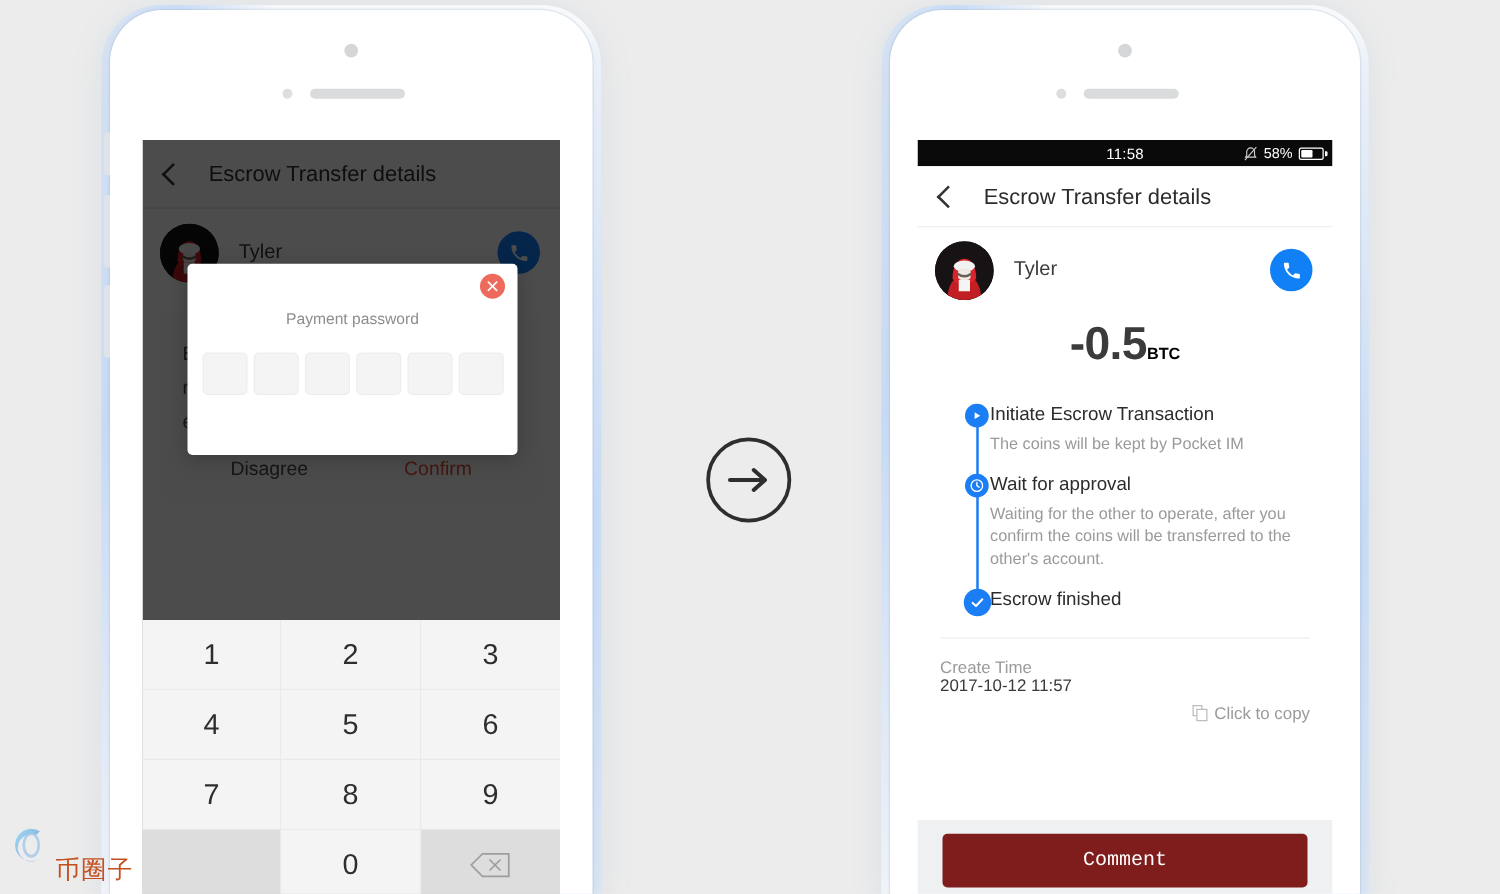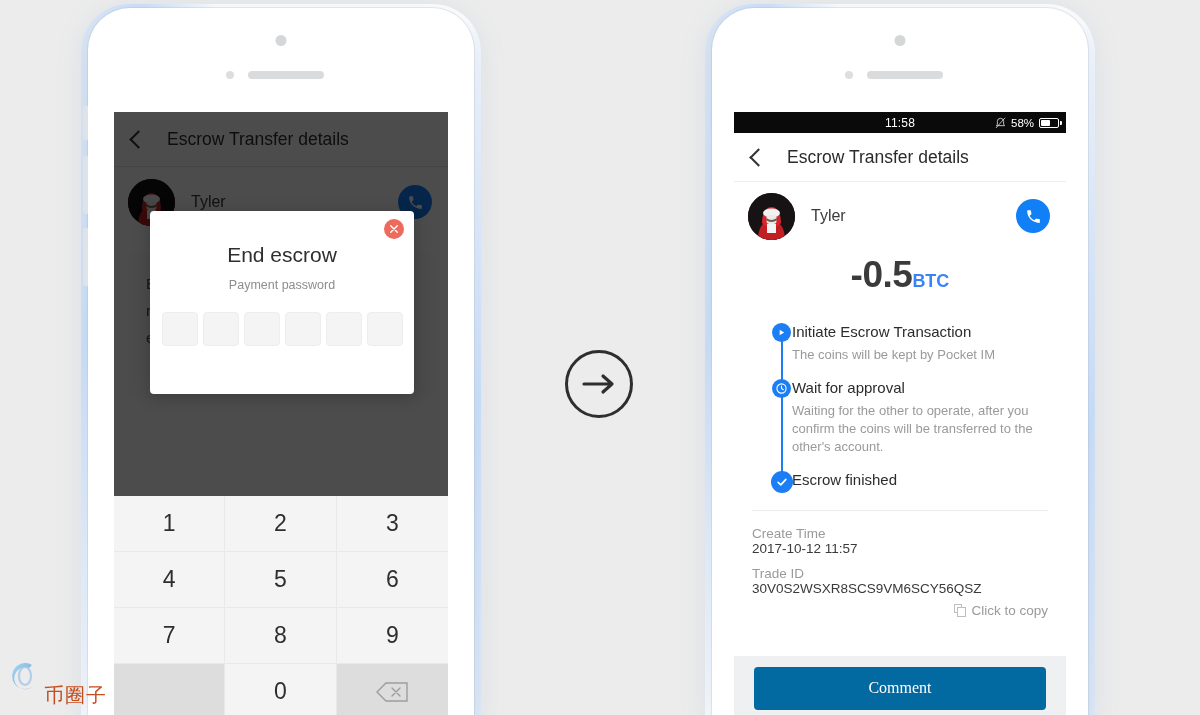--- a/index.html
+++ b/index.html
@@ -205,21 +205,21 @@
   .r-title { margin-left: 15px; font-size: 17.5px; color: #2b2b2b; }
 
   .r-userrow {
     height: 68px; display: flex; align-items: center; position: relative;
     background: #fff;
   }
   .amount-wrap {
     text-align: center; padding: 4px 0 26px; background: #fff;
   }
   .amount-main { font-size: 37px; font-weight: bold; color: #3b3b3b; letter-spacing: -.5px; }
-  .amount-unit { font-size: 18px; font-weight: bold; color: #3b82f6; }
+  .amount-unit { font-size: 13px; font-weight: bold; color: #000000; }
 
   
   .timeline { position: relative; padding: 0 0 18px 0; background: #fff; }
   .tl-item { position: relative; padding-left: 58px; padding-right: 20px; margin-bottom: 14px; }
   .tl-item:last-child { margin-bottom: 0; }
   .tl-dot {
     position: absolute; left: 38px; top: 1px;
     width: 19px; height: 19px; border-radius: 50%;
     background: #1b7ef5; display: flex; align-items: center; justify-content: center;
   }
@@ -249,23 +249,23 @@
     border: 1.4px solid #bdbdbd;
   }
   .copy-icon i.b1 { left: 0; top: 0; width: 8px; height: 9px; }
   .copy-icon i.b2 { left: 3px; top: 3px; width: 9px; height: 10px; background: #fff; }
 
   .footer-bar {
     position: absolute; left: 0; right: 0; bottom: 0; height: 64px;
     background: #eef0f2; display: flex; align-items: center; justify-content: center;
   }
   .comment-btn {
-    width: 292px; height: 43px; background: #0369a1; border-radius: 4px;
+    width: 292px; height: 43px; background: #7f1d1d; border-radius: 4px;
     color: #fff; font-size: 16px; display: flex; align-items: center; justify-content: center;
-    border: none; font-family: Liberation Serif, serif; cursor: pointer;
+    border: none; font-family: Liberation Mono, monospace; cursor: pointer;
   }
 
   
   .arrow-circle {
     position: absolute; left: 565px; top: 350px;
     width: 62px; height: 62px; border-radius: 50%;
     border: 3.4px solid #2e2e2e;
     display: flex; align-items: center; justify-content: center;
   }
 
@@ -330,21 +330,20 @@
     </div>
 
     <div class="dim-veil"></div>
 
     <div class="modal">
       <div class="modal-close">
         <svg width="10" height="10" viewBox="0 0 12 12">
           <path d="M2 2 L10 10 M10 2 L2 10" stroke="#fff" stroke-width="1.6" stroke-linecap="round"></path>
         </svg>
       </div>
-      <div class="modal-title">End escrow</div>
       <div class="modal-sub">Payment password</div>
       <div class="pin-row">
         <div class="pin-cell"></div>
         <div class="pin-cell"></div>
         <div class="pin-cell"></div>
         <div class="pin-cell"></div>
         <div class="pin-cell"></div>
         <div class="pin-cell"></div>
       </div>
       <div class="modal-pad"></div>
@@ -479,24 +478,20 @@
       </div>
     </div>
 
     <div class="divider"></div>
 
     <div class="info-list">
       <div class="info-row">
         <span class="info-label">Create Time</span>
         <span class="info-value">2017-10-12 11:57</span>
       </div>
-      <div class="info-row">
-        <span class="info-label">Trade ID</span>
-        <span class="info-value">30V0S2WSXR8SCS9VM6SCY56QSZ</span>
-      </div>
       <div class="copy-row">
         <span class="copy-icon">
           <i class="b1"></i>
             <i class="b2"></i>
         </span>
         <span>Click to copy</span>
       </div>
     </div>
 
     <div class="footer-bar">

